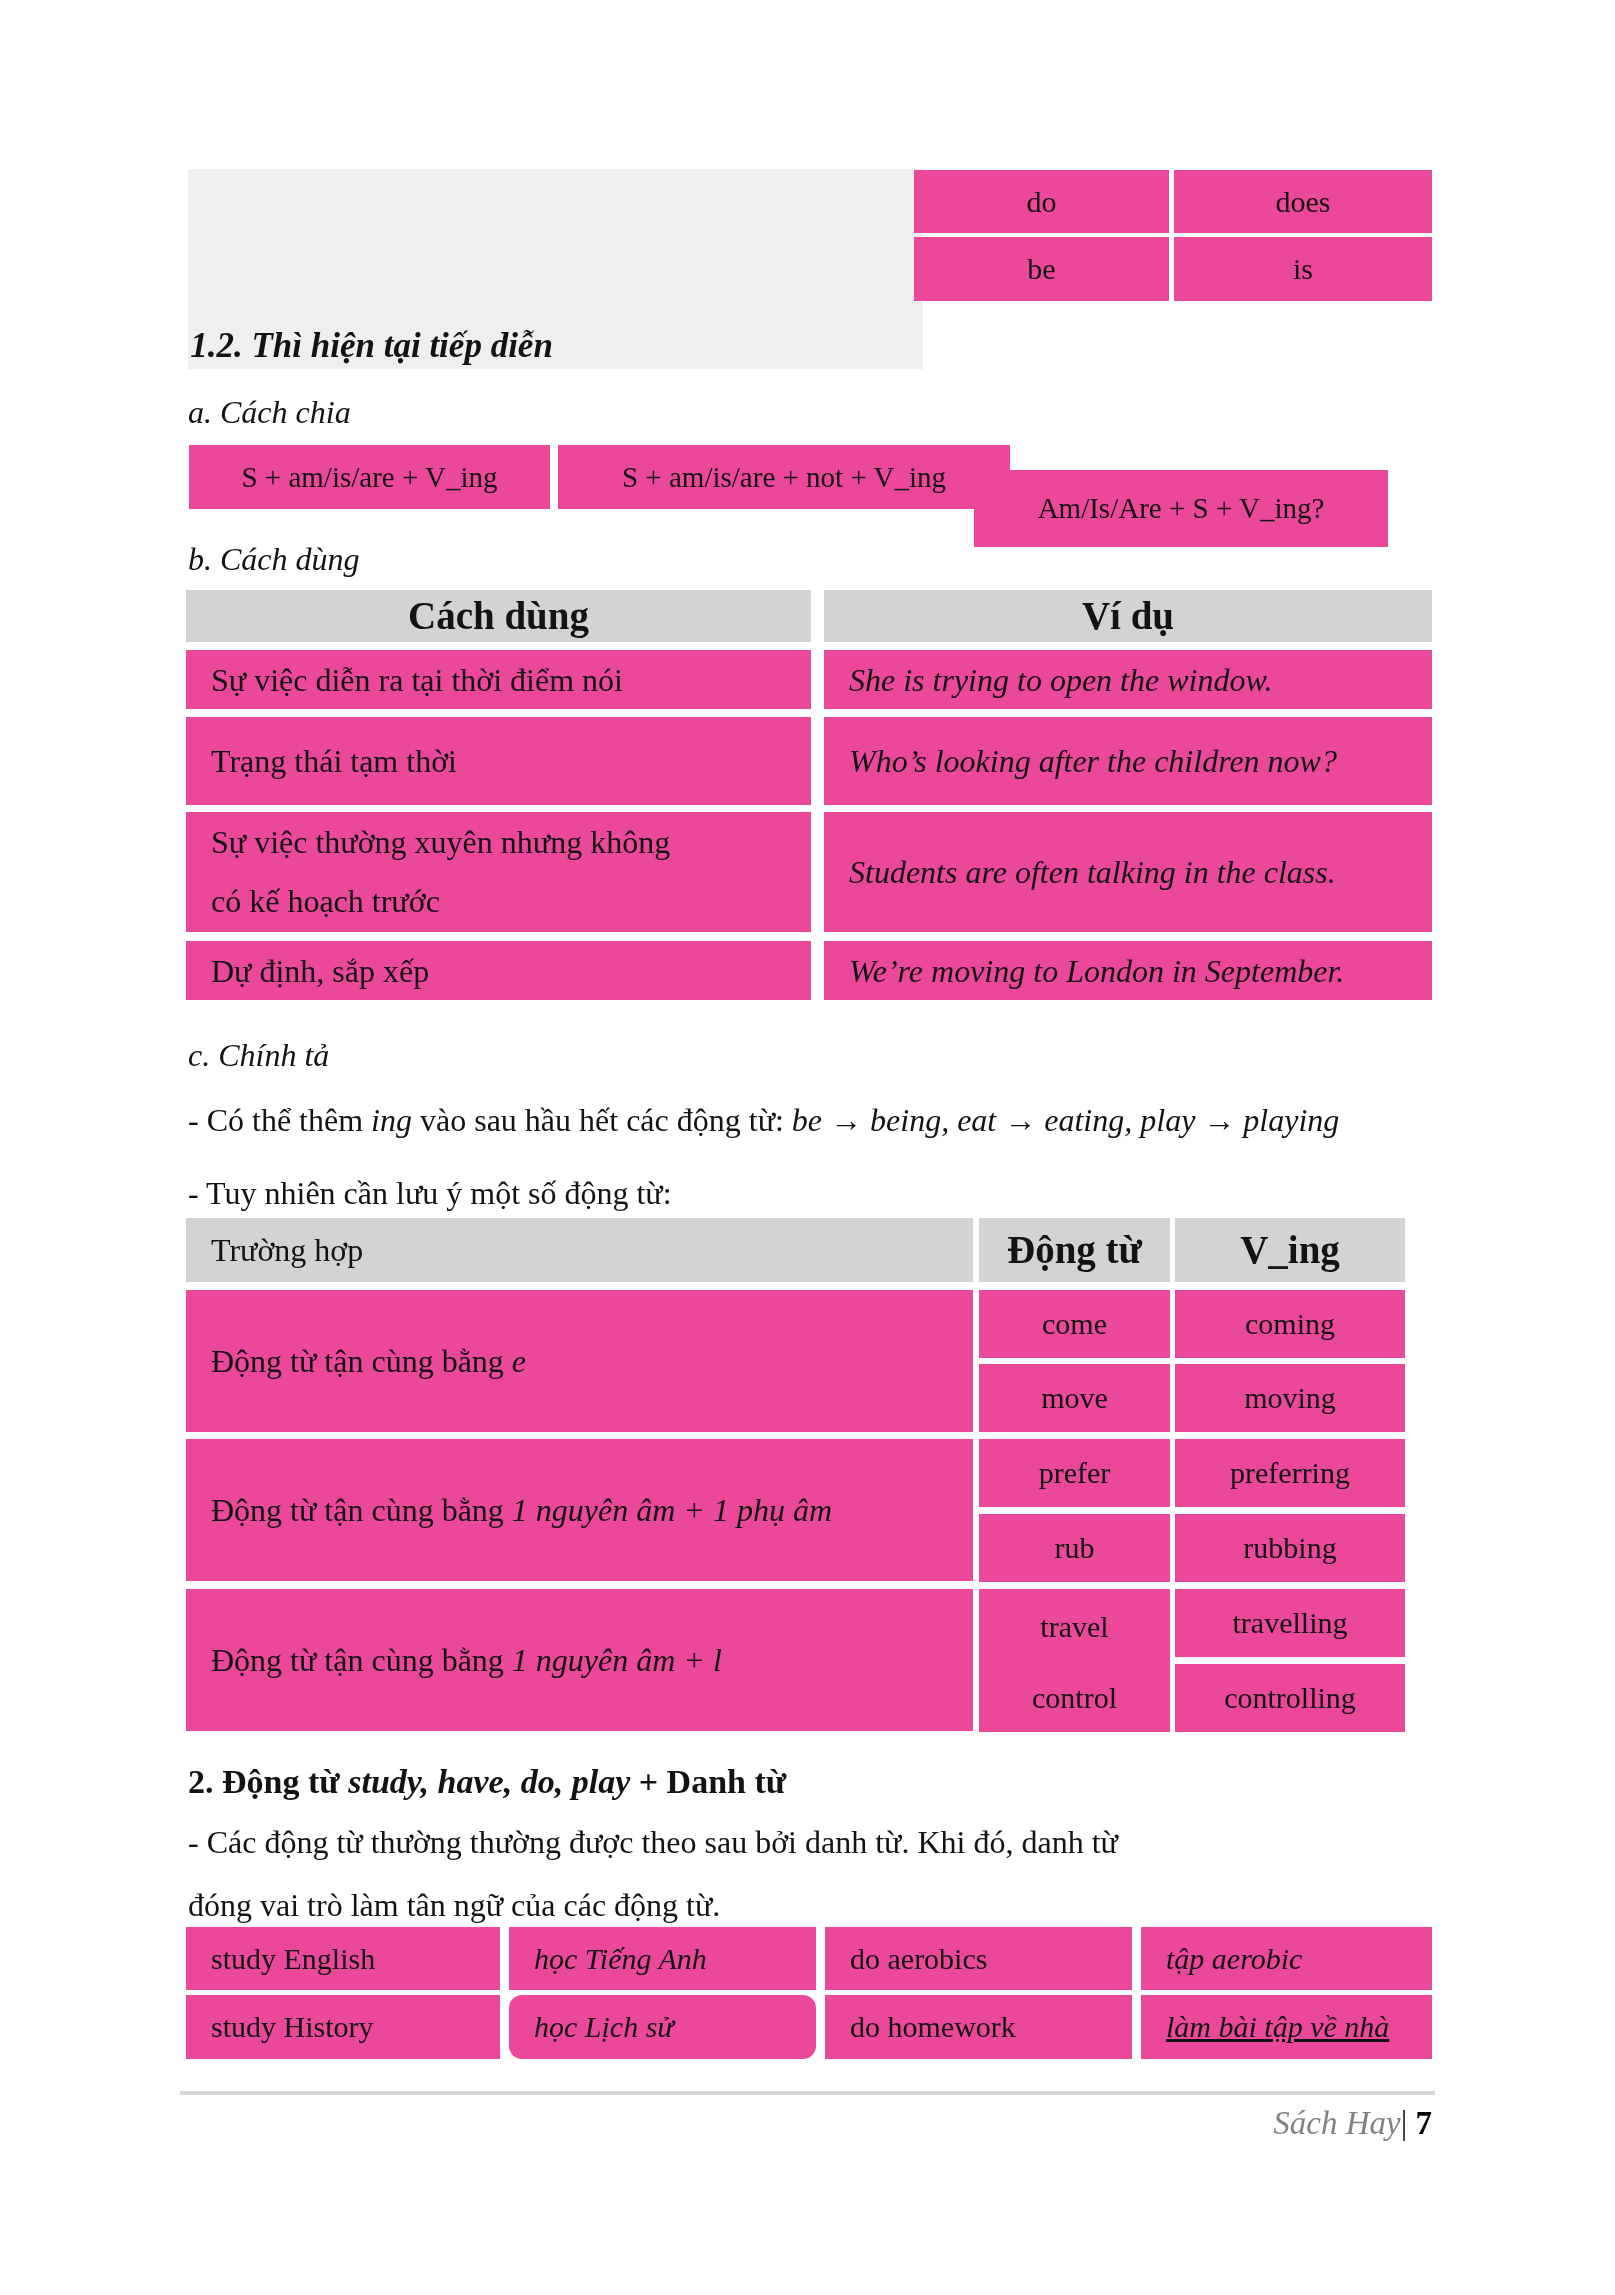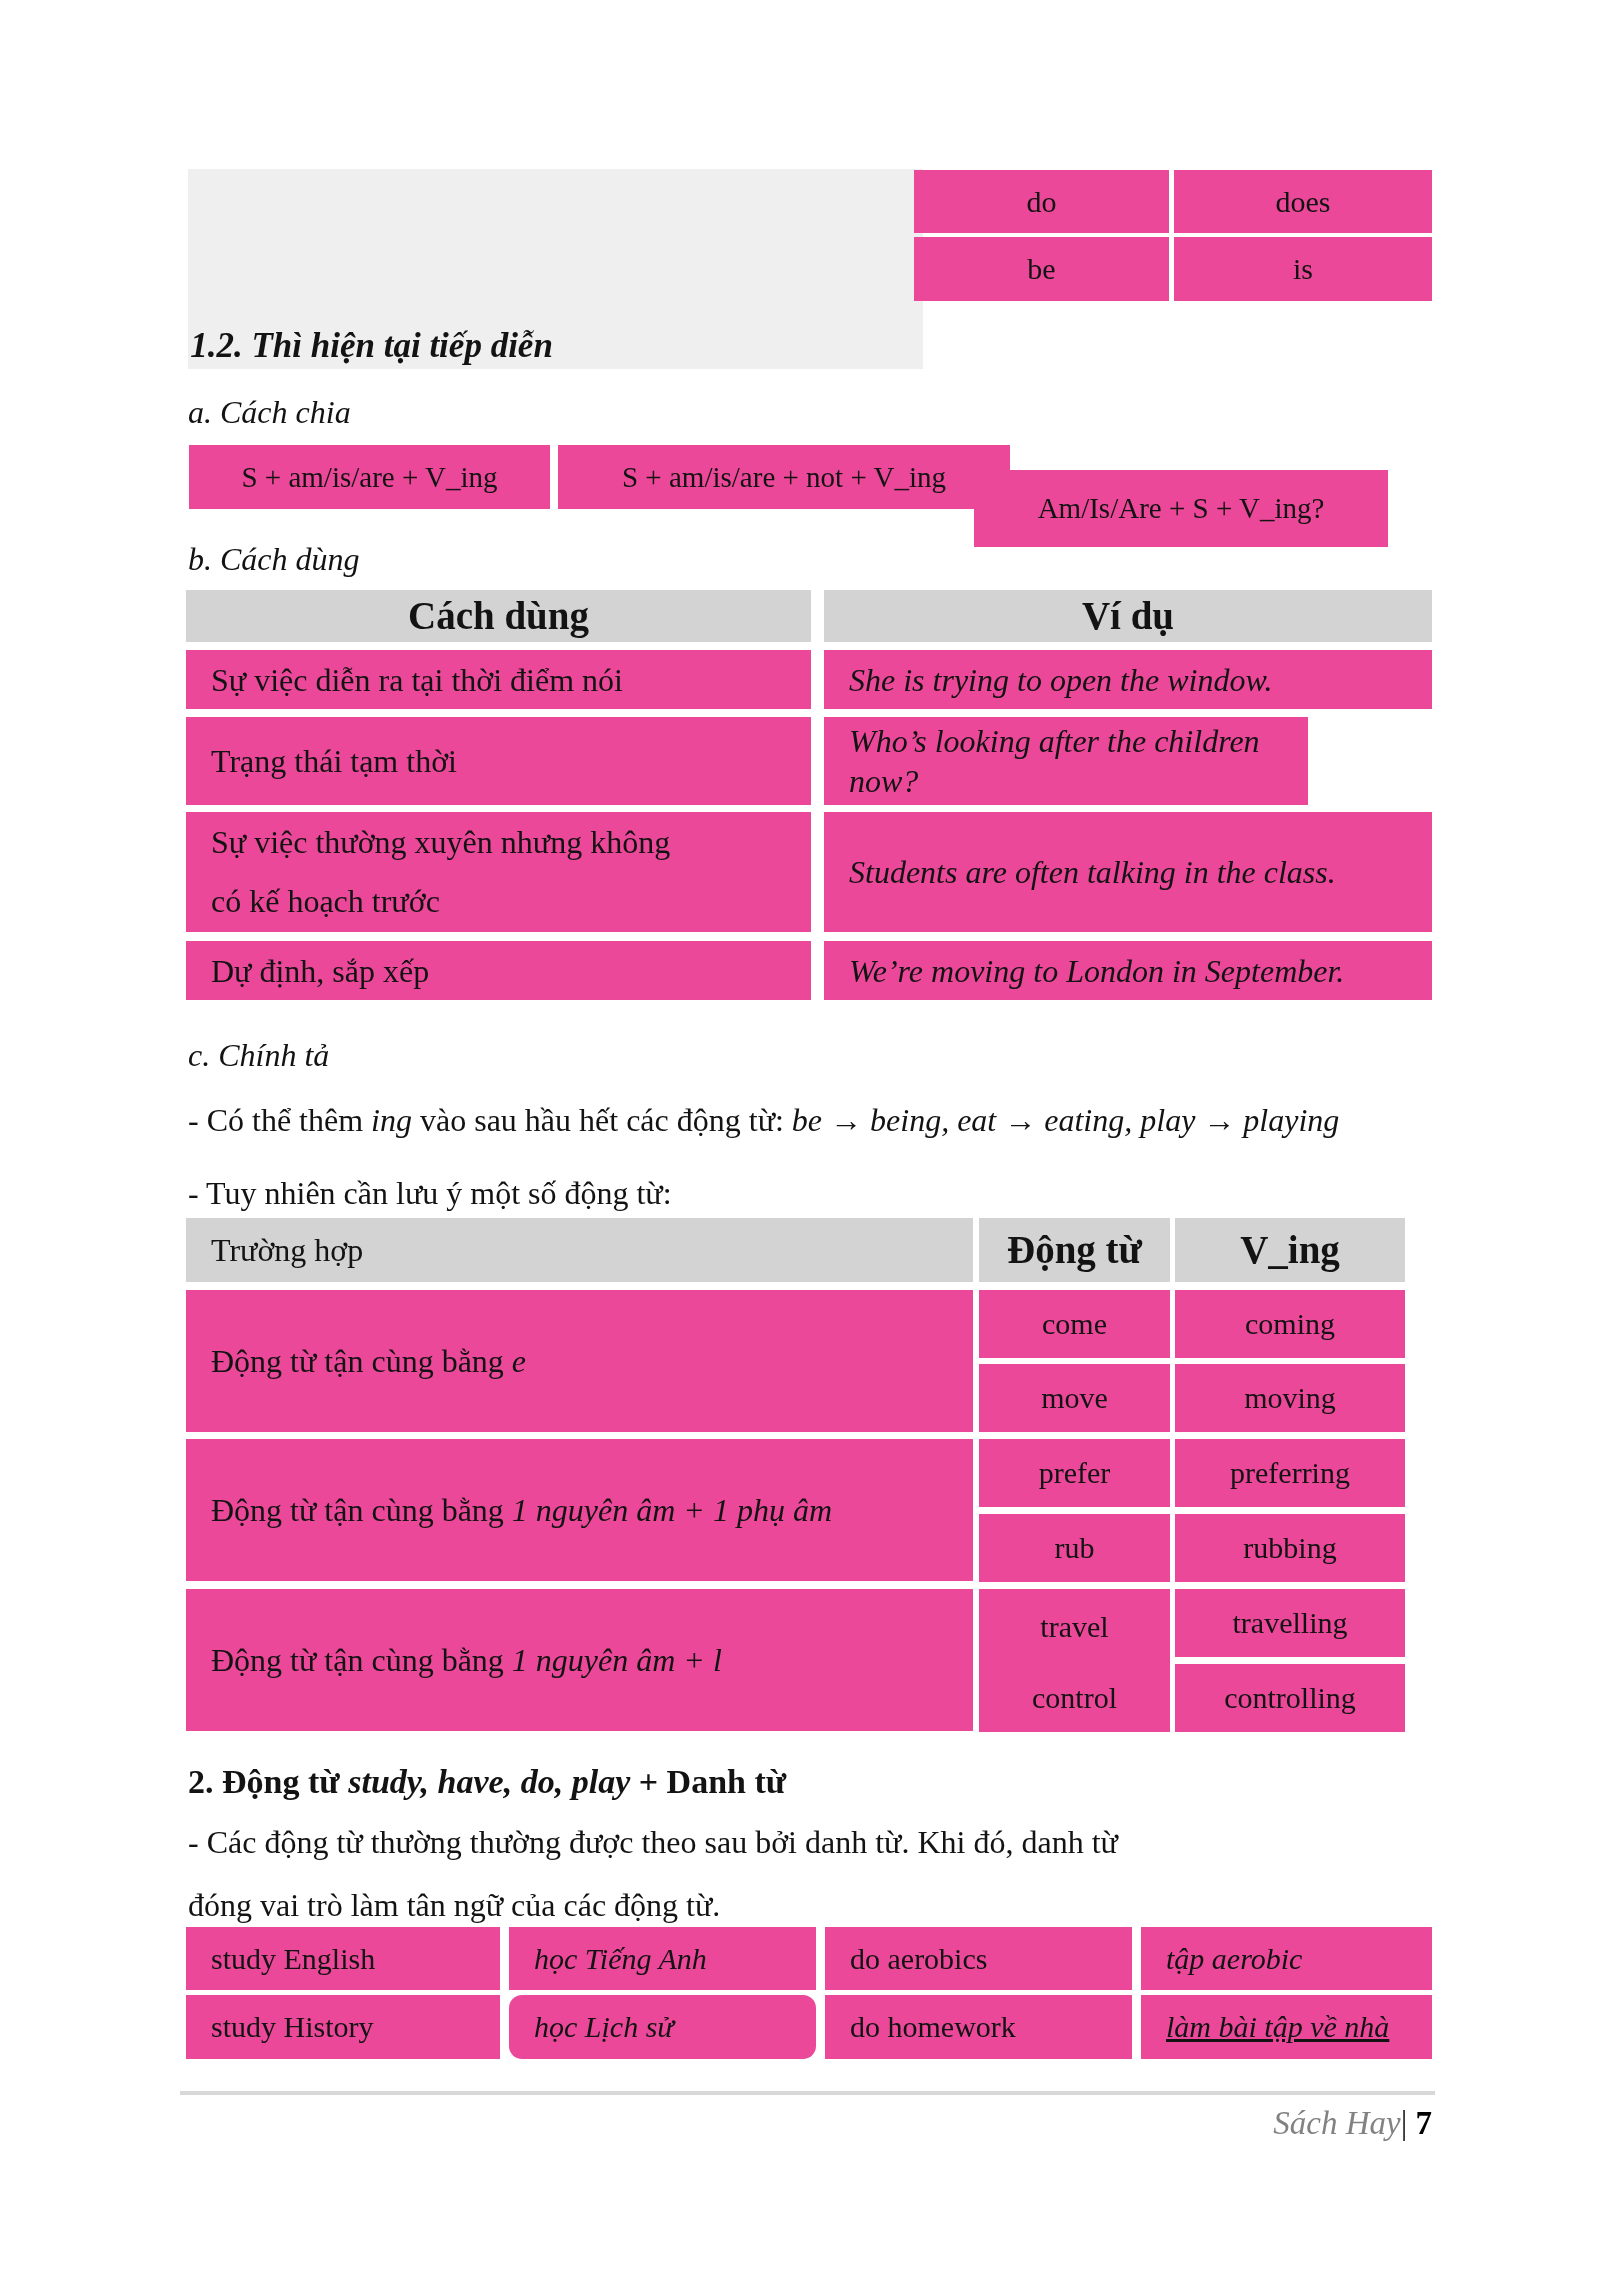--- a/index.html
+++ b/index.html
@@ -65,21 +65,21 @@
 
   <div class="sub-heading" style="left:188px;top:540px;">b. Cách dùng</div>
 
   <div class="cell hdr center" style="left:186px;top:590px;width:625px;height:52px;">Cách dùng</div>
   <div class="cell hdr center" style="left:824px;top:590px;width:608px;height:52px;">Ví dụ</div>
 
   <div class="cell left fs44" style="left:186px;top:650px;width:625px;height:59px;">Sự việc diễn ra tại thời điểm nói</div>
   <div class="cell left fs44 it" style="left:824px;top:650px;width:608px;height:59px;">She is trying to open the window.</div>
 
   <div class="cell left fs44" style="left:186px;top:717px;width:625px;height:88px;">Trạng thái tạm thời</div>
-  <div class="cell left fs44 it" style="left:824px;top:717px;width:484px;height:88px;">Who’s looking after the children now?</div>
+  <div class="cell left fs44 it" style="left:824px;top:717px;width:608px;height:88px;">Who’s looking after the children now?</div>
 
   <div class="cell left fs44" style="left:186px;top:812px;width:625px;height:120px;">
     <div class="two-line">
       <div>Sự việc thường xuyên nhưng không</div>
       <div>có kế hoạch trước</div>
     </div>
   </div>
   <div class="cell left fs44 it" style="left:824px;top:812px;width:608px;height:120px;">Students are often talking in the class.</div>
 
   <div class="cell left fs44" style="left:186px;top:941px;width:625px;height:59px;">Dự định, sắp xếp</div>

